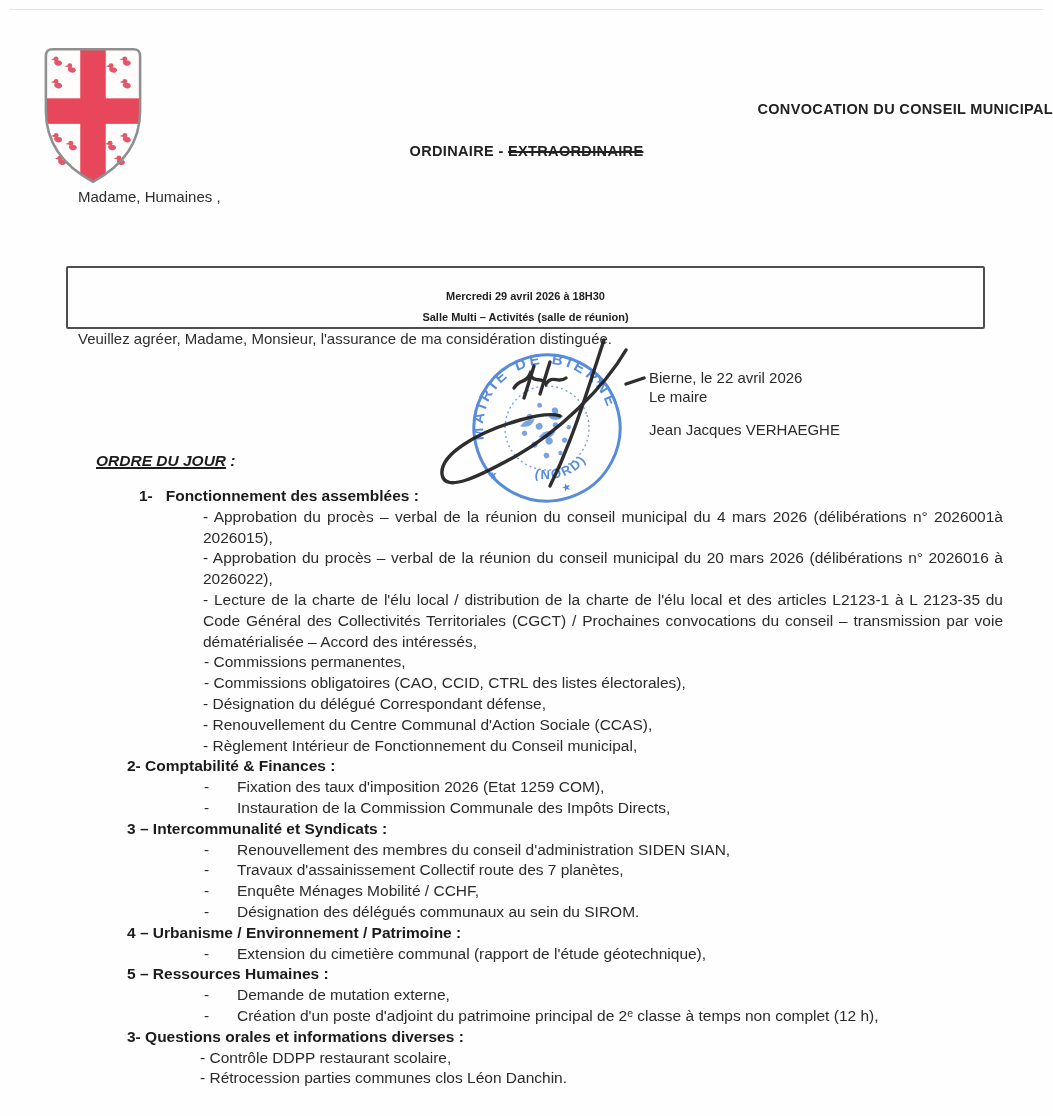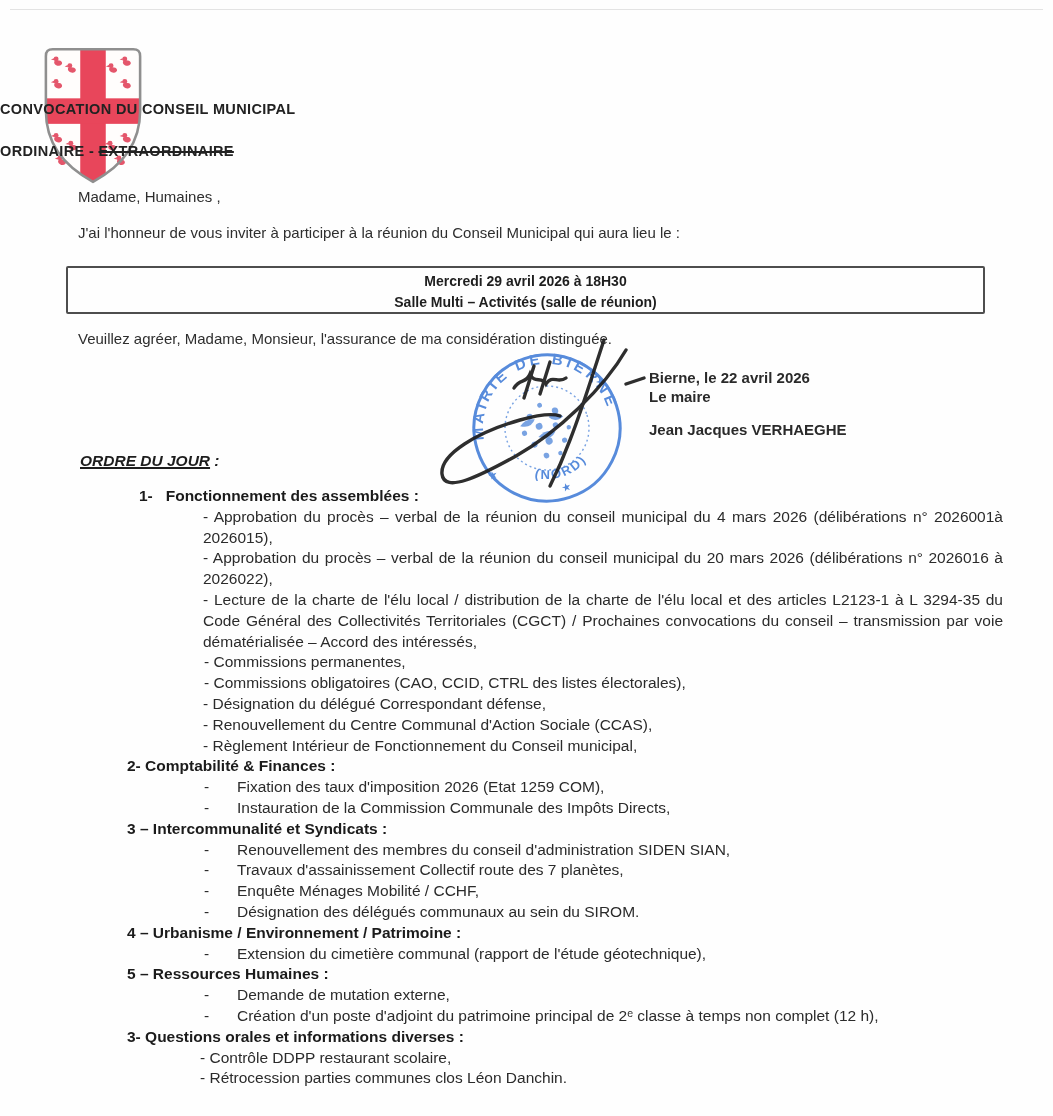--- a/index.html
+++ b/index.html
@@ -2,36 +2,36 @@
 <html><head>
 <meta charset="utf-8">
 <style>
   html,body{margin:0;padding:0;background:#ffffff;}
   .page{
     position:relative;width:1053px;height:1116px;background:#fefefe;
     font-family:"Liberation Sans",sans-serif;color:#2e2e2e;overflow:hidden;
   }
   .scan-edge{position:absolute;top:9px;left:10px;right:10px;height:0;border-top:1px solid #e3e3e3;}
   .abs{position:absolute;}
-  .title-1{left:0;right:0;top:101px;text-align:left;font-weight:700;font-size:14.5px;letter-spacing:.35px;color:#222;}
-  .title-2{left:0;right:0;top:143px;text-align:left;font-weight:700;font-size:14.5px;letter-spacing:.35px;color:#222;}
+  .title-1{left:0;right:0;top:101px;text-align:right;font-weight:700;font-size:14.5px;letter-spacing:.35px;color:#222;}
+  .title-2{left:0;right:0;top:143px;text-align:center;font-weight:700;font-size:14.5px;letter-spacing:.35px;color:#222;}
   .struck{text-decoration:line-through;text-decoration-thickness:1.6px;}
   .salutation{left:78px;top:188px;font-size:15px;}
   .intro{left:78px;top:224px;font-size:15px;}
   .meeting-box{
     left:66px;top:266px;width:915px;height:41px;border:2px solid #4e4e4e;border-radius:2px;
-    text-align:center;font-weight:700;font-size:14px;line-height:21px;padding-top:3px;color:#1e1e1e;
+    text-align:center;font-weight:700;font-size:11px;line-height:21px;padding-top:18px;color:#1e1e1e;
   }
   .closing{left:78px;top:330px;font-size:15px;}
-  .sig-block{left:649px;top:368px;font-size:15px;line-height:19px;color:#2a2a2a;font-weight:bold;}
+  .sig-block{left:649px;top:368px;font-size:15px;line-height:19px;color:#2a2a2a;}
   .sig-name{margin-top:14px;}
   .stamp-wrap{left:452px;top:342px;width:190px;height:172px;}
   .sign-wrap{left:428px;top:336px;width:236px;height:170px;z-index:3;}
   .agenda-title{left:80px;top:452px;font-size:15.5px;font-weight:700;font-style:italic;color:#1d1d1d;}
-  .agenda-title .u{text-decoration:underline;text-decoration-thickness:1.5px;}
+  .agenda-title .u{text-decoration:underline;text-decoration-thickness:1.5px;margin-left:16px;}
   .agenda{left:127px;top:486px;width:876px;font-size:15.5px;line-height:20.8px;color:#2b2b2b;}
   .agenda-heading{font-weight:700;color:#1b1b1b;}
   .agenda-heading.s1{margin-left:12px;}
   .agenda-item.tight.l0{margin-left:73px;}
   .agenda-item.tight.l1{margin-left:76px;text-align:justify;}
   .agenda-item.tight.l2{margin-left:77px;}
   .agenda-item.tab{margin-left:77px;display:flex;}
   .agenda-item.tab .m{width:33px;flex:none;}
   .agenda-item.tab .t{flex:1;}
 </style>
@@ -74,21 +74,20 @@
     </g>
     <use href="#shieldShape" fill="none" stroke="#8f8f8f" stroke-width="2.6"></use>
   </svg>
 
   <div class="abs title-1">CONVOCATION DU CONSEIL MUNICIPAL</div>
   <div class="abs title-2">
     <span>ORDINAIRE - </span><span class="struck">EXTRAORDINAIRE</span>
   </div>
 
   <div class="abs salutation">Madame, Humaines ,</div>
-  <div class="abs intro">J'ai l'honneur de vous inviter à participer à la réunion du Conseil Municipal qui aura lieu le :</div>
 
   <div class="abs meeting-box">
     <div>Mercredi 29 avril 2026 à 18H30</div>
     <div>Salle Multi – Activités (salle de réunion)</div>
   </div>
 
   <div class="abs closing">Veuillez agréer, Madame, Monsieur, l'assurance de ma considération distinguée.</div>
 
   <svg class="abs stamp-wrap" viewBox="0 0 190 172" aria-hidden="true">
     <g transform="rotate(-18 95 86)" opacity="0.85">
@@ -142,21 +141,21 @@
     <div class="sig-name">Jean Jacques VERHAEGHE</div>
   </div>
 
   <div class="abs agenda-title">
     <span class="u">ORDRE DU JOUR</span><span> :</span>
   </div>
   <div class="abs agenda">
       <div class="agenda-heading s1">1-&nbsp;&nbsp;&nbsp;Fonctionnement des assemblées :</div>
       <div class="agenda-item tight l1">- Approbation du procès – verbal de la réunion du conseil municipal du 4 mars 2026 (délibérations n° 2026001à 2026015),</div>
       <div class="agenda-item tight l1">- Approbation du procès – verbal de la réunion du conseil municipal du 20 mars 2026 (délibérations n° 2026016 à 2026022),</div>
-      <div class="agenda-item tight l1">- Lecture de la charte de l'élu local / distribution de la charte de l'élu local et des articles L2123-1 à L 3294-35 du Code Général des Collectivités Territoriales (CGCT) / Prochaines convocations du conseil – transmission par voie dématérialisée – Accord des intéressés,</div>
+      <div class="agenda-item tight l1">- Lecture de la charte de l'élu local / distribution de la charte de l'élu local et des articles L2123-1 à L 2123-35 du Code Général des Collectivités Territoriales (CGCT) / Prochaines convocations du conseil – transmission par voie dématérialisée – Accord des intéressés,</div>
       <div class="agenda-item tight l2">- Commissions permanentes,</div>
       <div class="agenda-item tight l2">- Commissions obligatoires (CAO, CCID, CTRL des listes électorales),</div>
       <div class="agenda-item tight l1">- Désignation du délégué Correspondant défense,</div>
       <div class="agenda-item tight l1">- Renouvellement du Centre Communal d'Action Sociale (CCAS),</div>
       <div class="agenda-item tight l1">- Règlement Intérieur de Fonctionnement du Conseil municipal,</div>
       <div class="agenda-heading">2- Comptabilité &amp; Finances :</div>
       <div class="agenda-item tab l1">
         <span class="m">-</span>
         <span class="t">Fixation des taux d'imposition 2026 (Etat 1259 COM),</span>
       </div>

